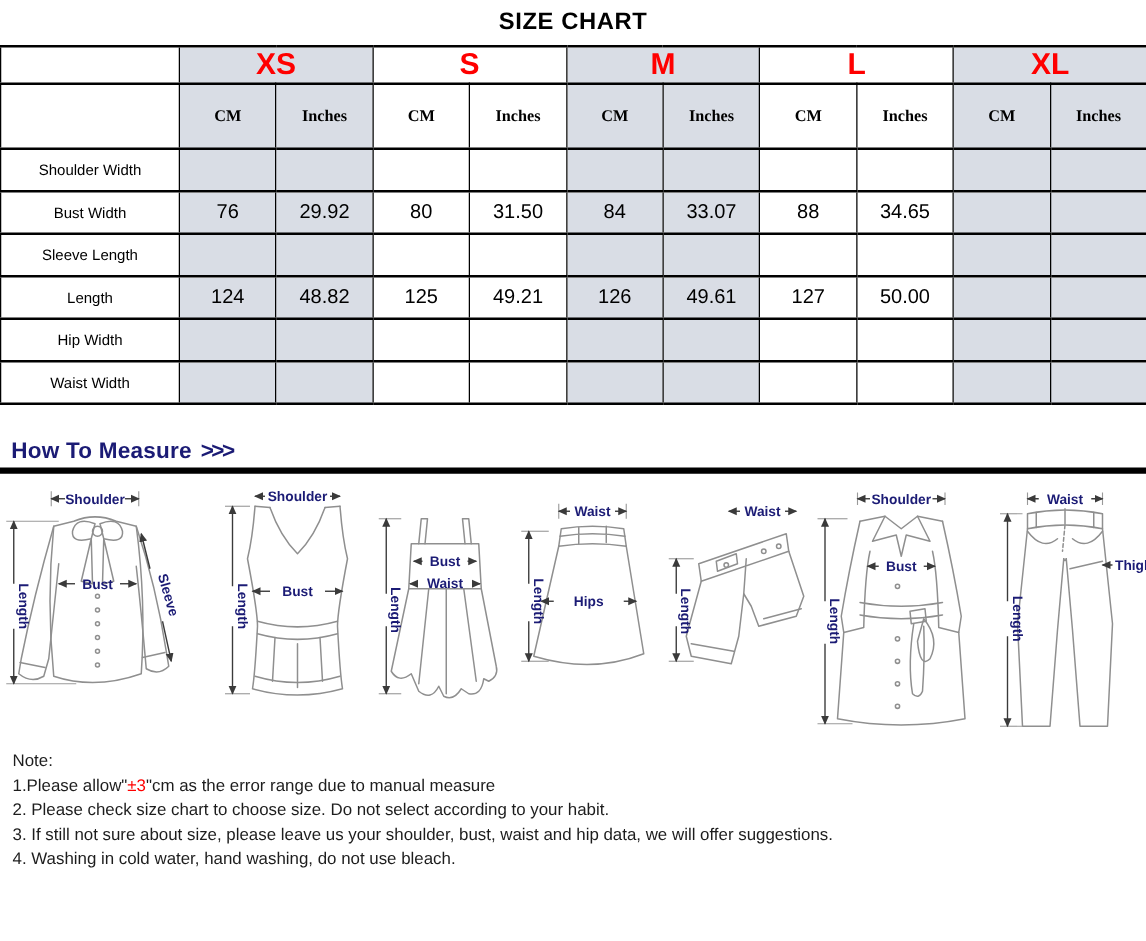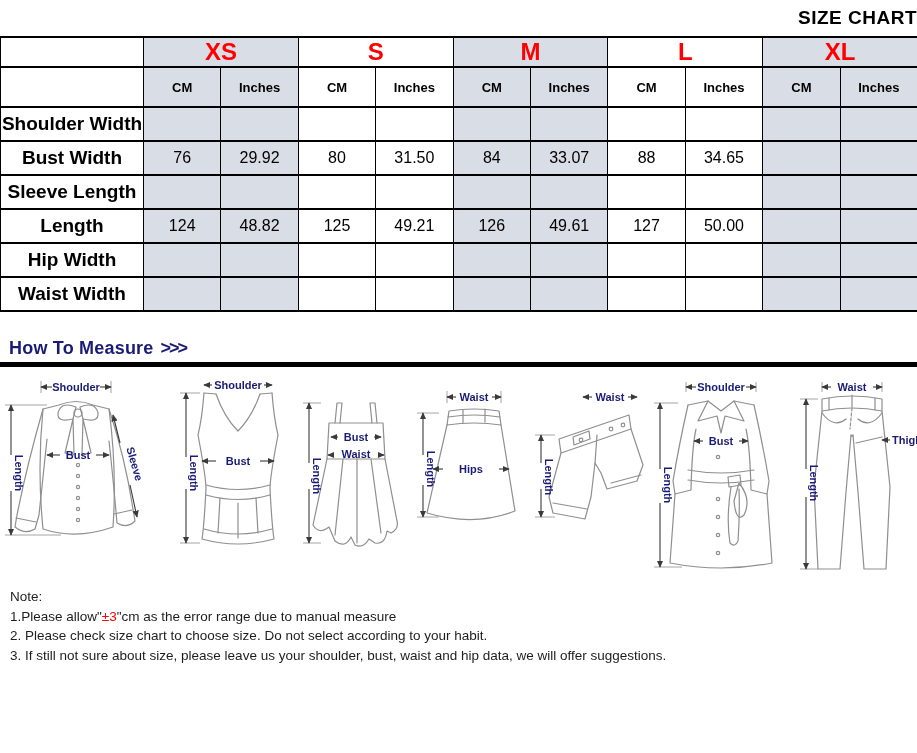--- a/index.html
+++ b/index.html
@@ -3,35 +3,35 @@
 <meta charset="utf-8">
 <style>
   :root { --red:#ff0000; --navy:#1b1b75; --shade:#d9dde5; --line:#000000; }
   * { box-sizing:border-box; }
   html,body { margin:0; padding:0; }
   body {
     width:917px; height:753px; background:#fff; color:#000;
     font-family:"Liberation Sans", sans-serif; overflow:hidden;
   }
   .page-title {
-    height:36px; text-align:right; font-size:19px; font-weight:bold;
+    height:36px; text-align:center; font-size:19px; font-weight:bold;
     padding-top:7px; letter-spacing:0.5px;
   }
   table.size-table { width:917px; border-collapse:collapse; table-layout:fixed; }
   .size-table td, .size-table th {
     border:1px solid var(--line);
     border-top-width:2px; border-bottom-width:2px;
     padding:0; text-align:center; vertical-align:middle; background:#fff;
     overflow:hidden; white-space:nowrap;
   }
   .size-table .sh { background:var(--shade); }
   .size-table tr.hr1 th { height:24px; font-size:24px; font-weight:bold; color:var(--red); }
-  .size-table tr.hr2 th { height:40px; font-size:13px; font-weight:bold; color:#000; }
+  .size-table tr.hr2 th { height:52px; font-size:13px; font-weight:bold; color:#000;font-family:Liberation Serif, serif; }
   .size-table tr.br td { height:34px; }
-  .size-table td.rl { font-size:19px; font-weight:bold; }
+  .size-table td.rl { font-size:12px; font-weight:normal; }
   .size-table td.v  { font-size:16px; }
   .measure-head {
     margin:26px 0 3px 9px; color:var(--navy);
     font-size:18px; font-weight:bold; letter-spacing:0.2px;
   }
   .measure-head .arrows { margin-left:7px; letter-spacing:-2px; }
   .rule { height:5px; background:#000; width:917px; }
   .figs { display:flex; align-items:flex-end; padding:10px 1px 0 1px; }
   svg.fig { display:block; overflow:visible; }
   .ol { fill:none; stroke:#8f8f8f; stroke-width:1.2; stroke-linejoin:round; stroke-linecap:round; }
@@ -331,13 +331,14 @@
     <line class="ar" x1="10" y1="120" x2="10" y2="192" marker-end="url(#ah)"></line>
     <text class="lbl" transform="translate(14,106) rotate(90)" text-anchor="middle">Length</text>
   </svg>
 </div>
 
 <div class="notes">
   <div>Note:</div>
   <p><span>1.Please allow"</span><span class="red">±3</span><span>"cm as the error range due to manual measure</span></p>
   <div>2. Please check size chart to choose size. Do not select according to your habit.</div>
   <div>3. If still not sure about size, please leave us your shoulder, bust, waist and hip data, we will offer suggestions.</div>
+  <div>4. Washing in cold water, hand washing, do not use bleach.</div>
 </div>
 
 </body></html>

